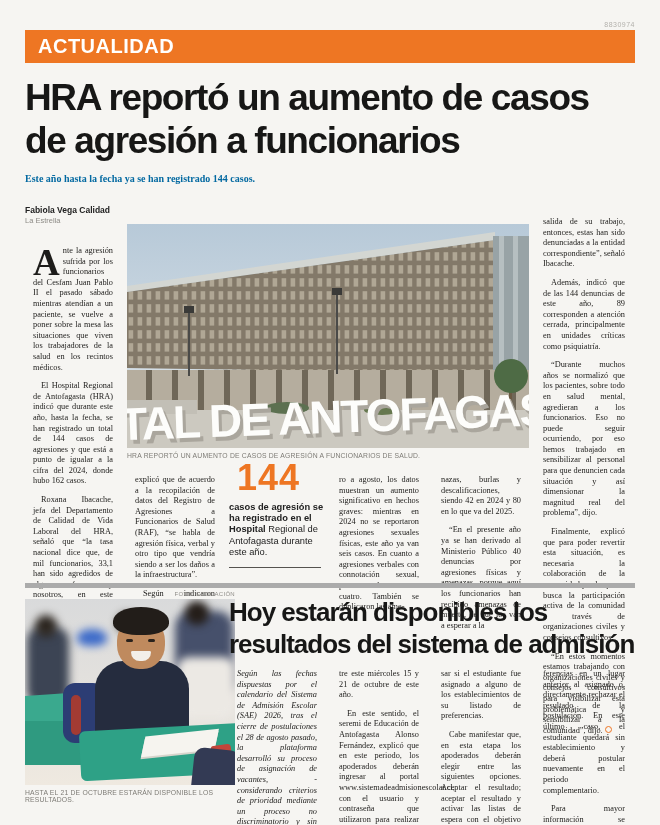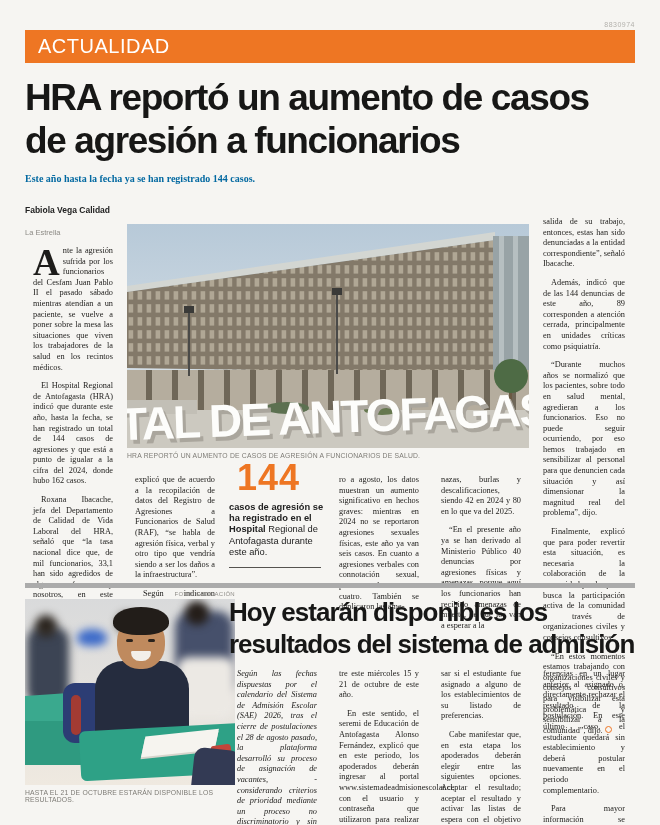--- a/index.html
+++ b/index.html
@@ -3,30 +3,30 @@
 <meta charset="utf-8">
 <style>
   html,body{margin:0;padding:0;}
   .page{position:relative;width:660px;height:825px;background:#f6f5f2;overflow:hidden;
         font-family:"Liberation Serif",serif;color:#1d1c1a;}
   .abs{position:absolute;}
 
   .edition-id{top:21px;left:25px;width:610px;text-align:right;font-family:"Liberation Sans",sans-serif;
         font-size:7px;color:#b3b1ac;letter-spacing:.5px;}
   .section-banner{top:30px;left:25px;width:610px;height:33px;background:#EE7623;display:flex;align-items:center;}
-  .section-banner span{font-family:"Liberation Sans",sans-serif;font-weight:400;color:#fff;
+  .section-banner span{font-family:"Liberation Sans",sans-serif;font-weight:700;color:#fff;
         font-size:20px;letter-spacing:.5px;padding-left:13px;}
 
   .headline1{top:76px;left:25px;width:612px;font-family:"Liberation Sans",sans-serif;font-weight:700;
         font-size:37px;line-height:43px;letter-spacing:-1.4px;color:#171716;}
   .subhead1{top:173px;left:25px;width:610px;font-weight:700;font-size:10px;color:#0369a1;}
 
   .byline{top:205px;left:25px;width:96px;font-family:"Liberation Sans",sans-serif;}
   .byline .author{font-weight:700;font-size:8.5px;color:#222;}
-  .byline .outlet{font-size:7.5px;color:#8d8b86;margin-top:13px;}
+  .byline .outlet{font-size:7.5px;color:#8d8b86;margin-top:1px;}
 
   .bodycol{width:96px;font-size:8.3px;line-height:10.6px;text-align:justify;}
   .bodycol p{margin:8px;}
   .bodycol p.ind{text-indent:8px;}
   .dropcap{float:left;font-weight:700;font-size:37px;line-height:29px;padding:2px 3px 0 0;color:#1d1c1a;}
 
   .photo1{top:224px;left:127px;width:402px;height:224px;overflow:hidden;background:#cfd9e0;}
   .photo1 svg{display:block;}
   .caption{font-family:"Liberation Sans",sans-serif;font-size:6.8px;color:#7d7b75;letter-spacing:.2px;}
   .caption1{top:452px;left:127px;width:402px;}

